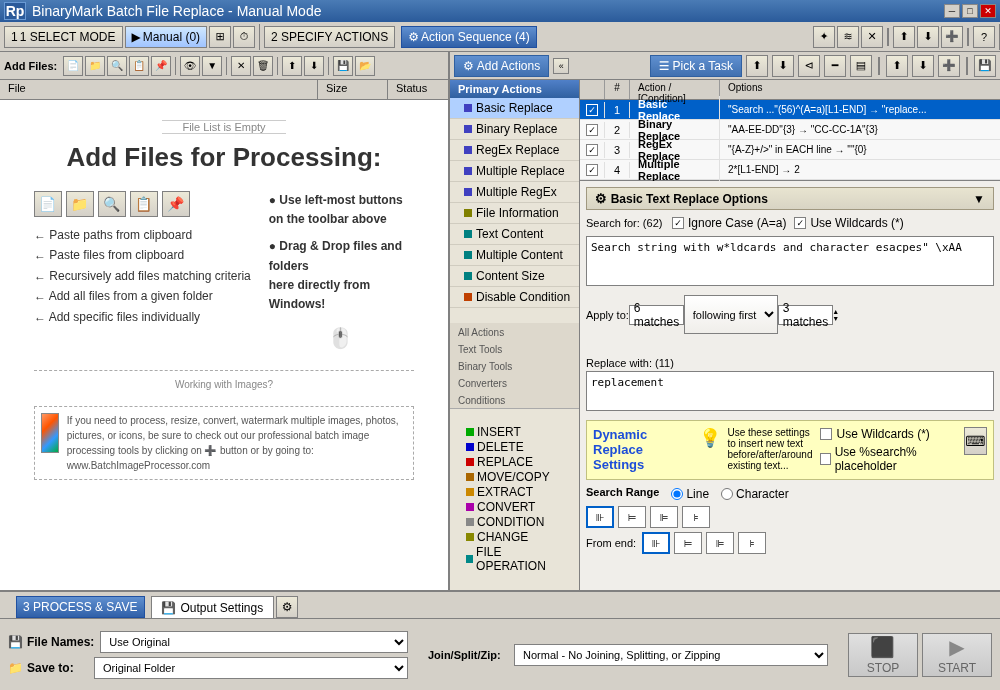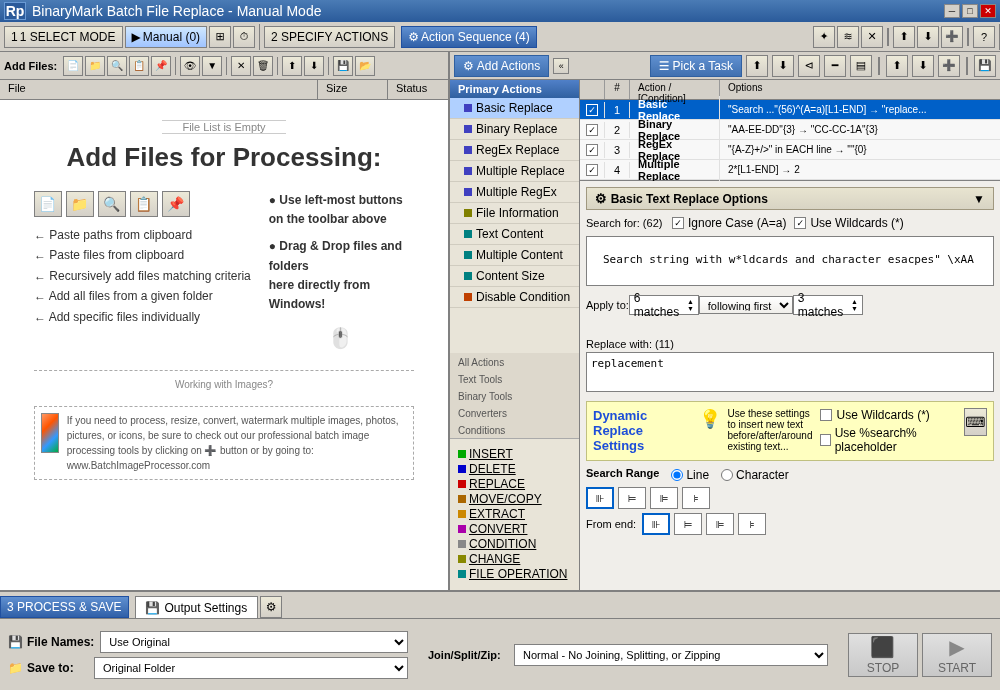--- a/index.html
+++ b/index.html
@@ -319,52 +319,52 @@
       align-items: center;
       gap: 4px;
       font-size: 11px;
     }
 
     .big-textarea {
       width: 100%;
       height: 50px;
       border: 1px solid #808080;
       background: white;
-      padding: 16px;
+      padding: 4px;
       font-size: 11px;
       font-family: monospace;
       resize: none;
       margin-bottom: 6px;
     }
 
     .apply-row {
       display: flex;
       align-items: center;
       margin-bottom: 23px;
     }
     .apply-label { font-size: 11px; }
     .apply-spinner {
       display: flex;
       align-items: center;
       border: 1px solid #808080;
       background: white;
       height: 20px;
       padding: 0 4px;
       font-size: 11px;
-      width: 70px;
+      width: 55px;
     }
     .spinner-arrows { display: flex; flex-direction: column; margin-left: 4px; }
     .spin-arrow { font-size: 7px; cursor: pointer; line-height: 1; }
 
     .apply-select {
       border: 1px solid #808080;
       background: linear-gradient(to bottom, white, #f0eeea);
       padding: 2px 4px;
       font-size: 11px;
-      height: 18px;
+      height: 39px;
     }
 
     .replace-textarea {
       width: 100%;
       height: 40px;
       border: 1px solid #808080;
       background: white;
       padding: 4px;
       font-size: 11px;
       font-family: monospace;
@@ -425,21 +425,21 @@
       background: #d4d0c8;
       border-top: 2px solid #808080;
       display: flex;
       flex-direction: column;
     }
 
     .bottom-tabs {
       display: flex;
       align-items: flex-end;
       height: 26px;
-      padding: 2px 0 0;
+      padding: 2px 16px 0;
       gap: 2px;
     }
     .bottom-tab {
       background: linear-gradient(to bottom, #ece9d8, #d4d0c8);
       border: 1px solid #808080;
       border-bottom: none;
       padding: 2px 10px;
       font-size: 11px;
       cursor: pointer;
       height: 22px;
@@ -516,24 +516,23 @@
       display: flex; flex-direction: column; align-items: center; justify-content: center;
       cursor: pointer; font-size: 11px; color: #666;
       gap: 2px;
     }
     .stop-icon { font-size: 20px; color: #888; }
     .start-icon { font-size: 20px; color: #888; }
 
     
     .legend-area {
       margin-top: auto;
-      padding: 8px;
+      padding: 16px;
       font-size: 9px;
       border-top: 1px solid #aaa;
-      text-decoration: underline;
     }
     .legend-item {
       display: flex; align-items: center; gap: 3px; margin-bottom: 1px;
     }
     .legend-dot { width: 8px; height: 8px; }
 
     .flex-spacer { flex: 1; }
 
     .section-label-btn {
       background: linear-gradient(to bottom, #6090d0, #4070b0);

